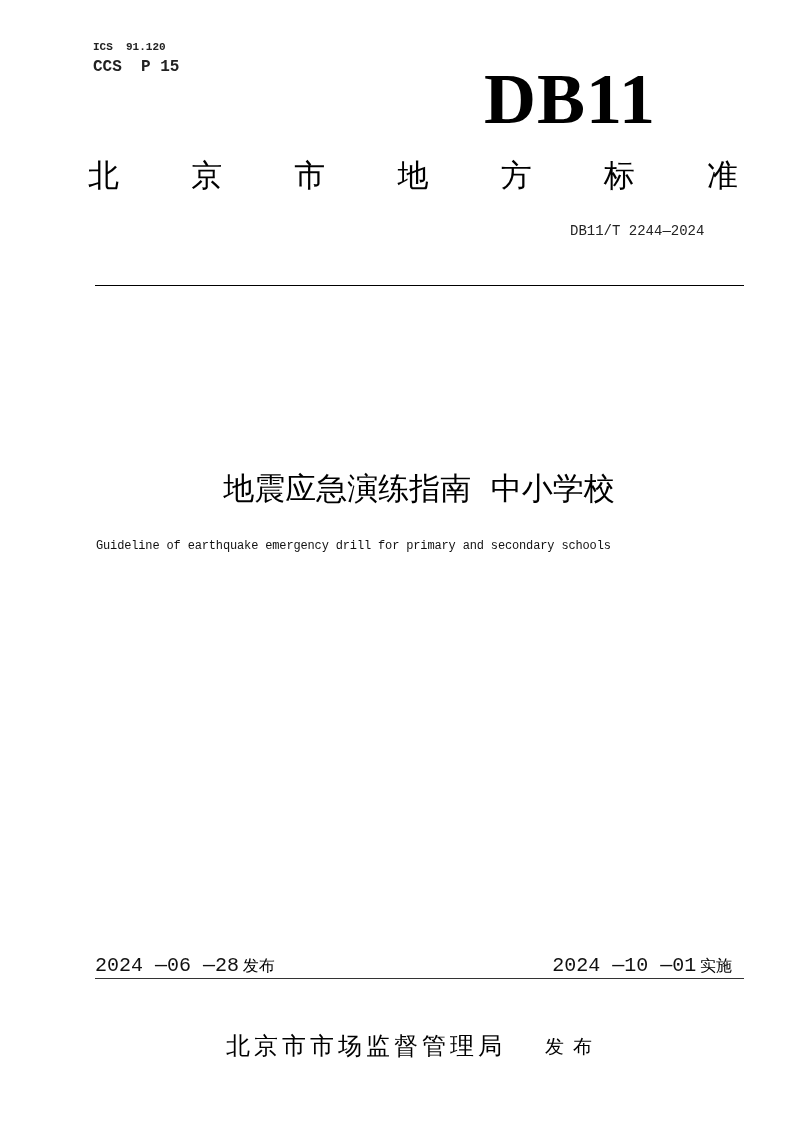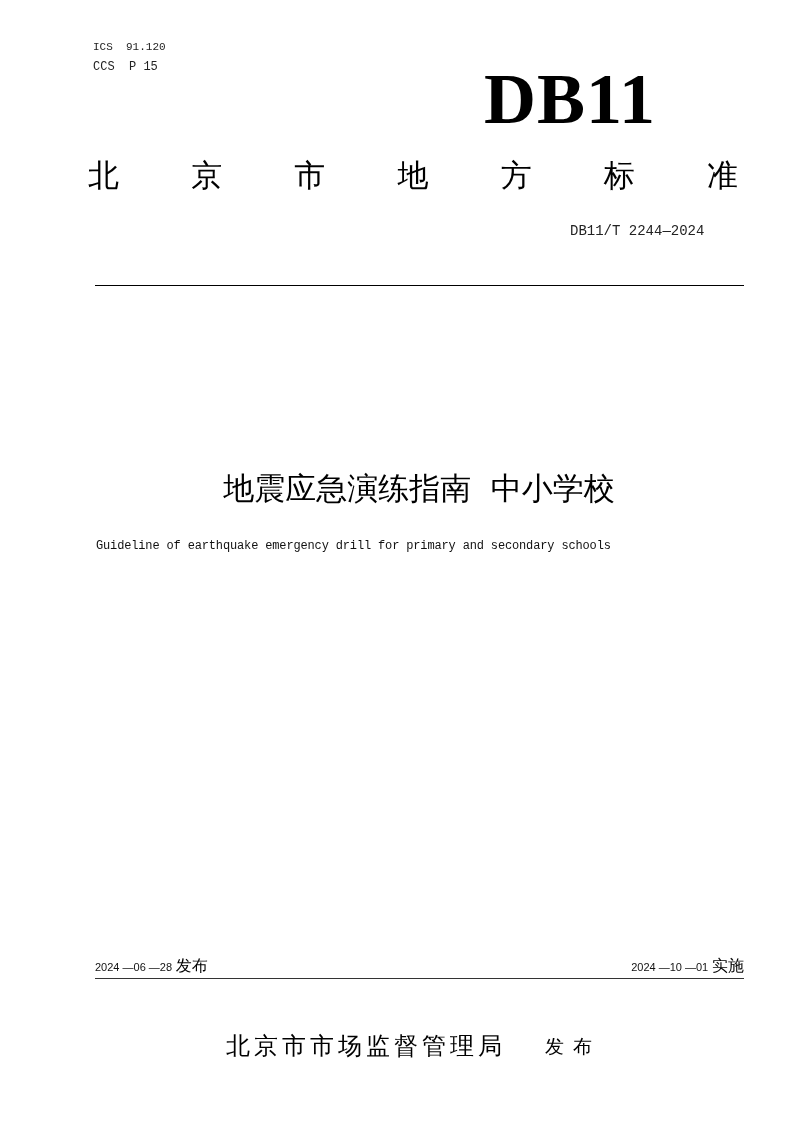--- a/index.html
+++ b/index.html
@@ -3,38 +3,38 @@
   <meta charset="utf-8">
   <style>
     html, body { margin: 0; padding: 0; background: #ffffff; }
     body { width: 800px; height: 1133px; position: relative; overflow: hidden; color: #000; }
     .abs { position: absolute; }
     .mono { font-family: "Liberation Mono", "DejaVu Sans Mono", monospace; }
     .sans { font-family: "DejaVu Sans", "Liberation Sans", sans-serif; }
     .serif { font-family: "Liberation Serif", "DejaVu Serif", serif; }
 
     #ics { left: 93px; top: 40px; font-size: 11px; line-height: 15px; color: #222; }
-    #ccs { left: 93px; top: 60px; font-size: 12px; line-height: 15px; color: #222; }
-    #ics span, #ccs span { white-space: pre; }
+    #ccs { left: 93px; top: 60px; font-size: 16px; line-height: 15px; color: #222; }
+    #ics span, #ccs span { white-space: pre; font-weight: bold; }
 
     #logo { left: 484px; top: 66px; font-size: 72px; font-weight: bold; letter-spacing: 1px; line-height: 66px; }
 
     #std-type { left: 88px; top: 155px; width: 650px; display: flex; justify-content: space-between; font-size: 31px; line-height: 40px; }
     #std-type span { display: inline-block; }
 
     #std-no { left: 570px; top: 221px; font-size: 14px; line-height: 20px; color: #222; white-space: nowrap; }
 
     #rule-top { left: 95px; top: 285px; width: 649px; height: 0; border-top: 1.5px solid #000; }
 
     #title-cn { left: 0; top: 466px; width: 838px; text-align: center; font-size: 31px; line-height: 44px; white-space: pre; }
     #title-en { left: 96px; top: 536px; width: 650px; font-size: 12px; line-height: 20px; color: #111; white-space: nowrap; letter-spacing: -0.15px; }
 
     #issue-date { left: 95px; top: 955px; font-size: 15px; line-height: 22px; white-space: nowrap; }
-    #impl-date { right: 56px; top: 955px; font-size: 15px; line-height: 22px; white-space: nowrap; text-align: right; }
-    .date-num { font-family: Liberation Sans, sans-serif; font-size: 11px; color: #111; }
+    #impl-date { right: 68px; top: 955px; font-size: 15px; line-height: 22px; white-space: nowrap; text-align: right; }
+    .date-num { font-family: Liberation Mono, monospace; font-size: 20px; color: #111; }
     .date-suffix { font-family: "DejaVu Sans", "Liberation Sans", sans-serif; font-size: 16px; }
 
     #rule-bottom { left: 95px; top: 978px; width: 649px; height: 0; border-top: 1px solid #333; }
 
     #publisher { left: 226px; top: 1033px; font-size: 24px; line-height: 26px; letter-spacing: 4px; white-space: nowrap; }
     #publish-word { left: 545px; top: 1033px; font-size: 19px; line-height: 26px; letter-spacing: 9px; white-space: nowrap; }
   </style>
 </head>
 <body>
 

